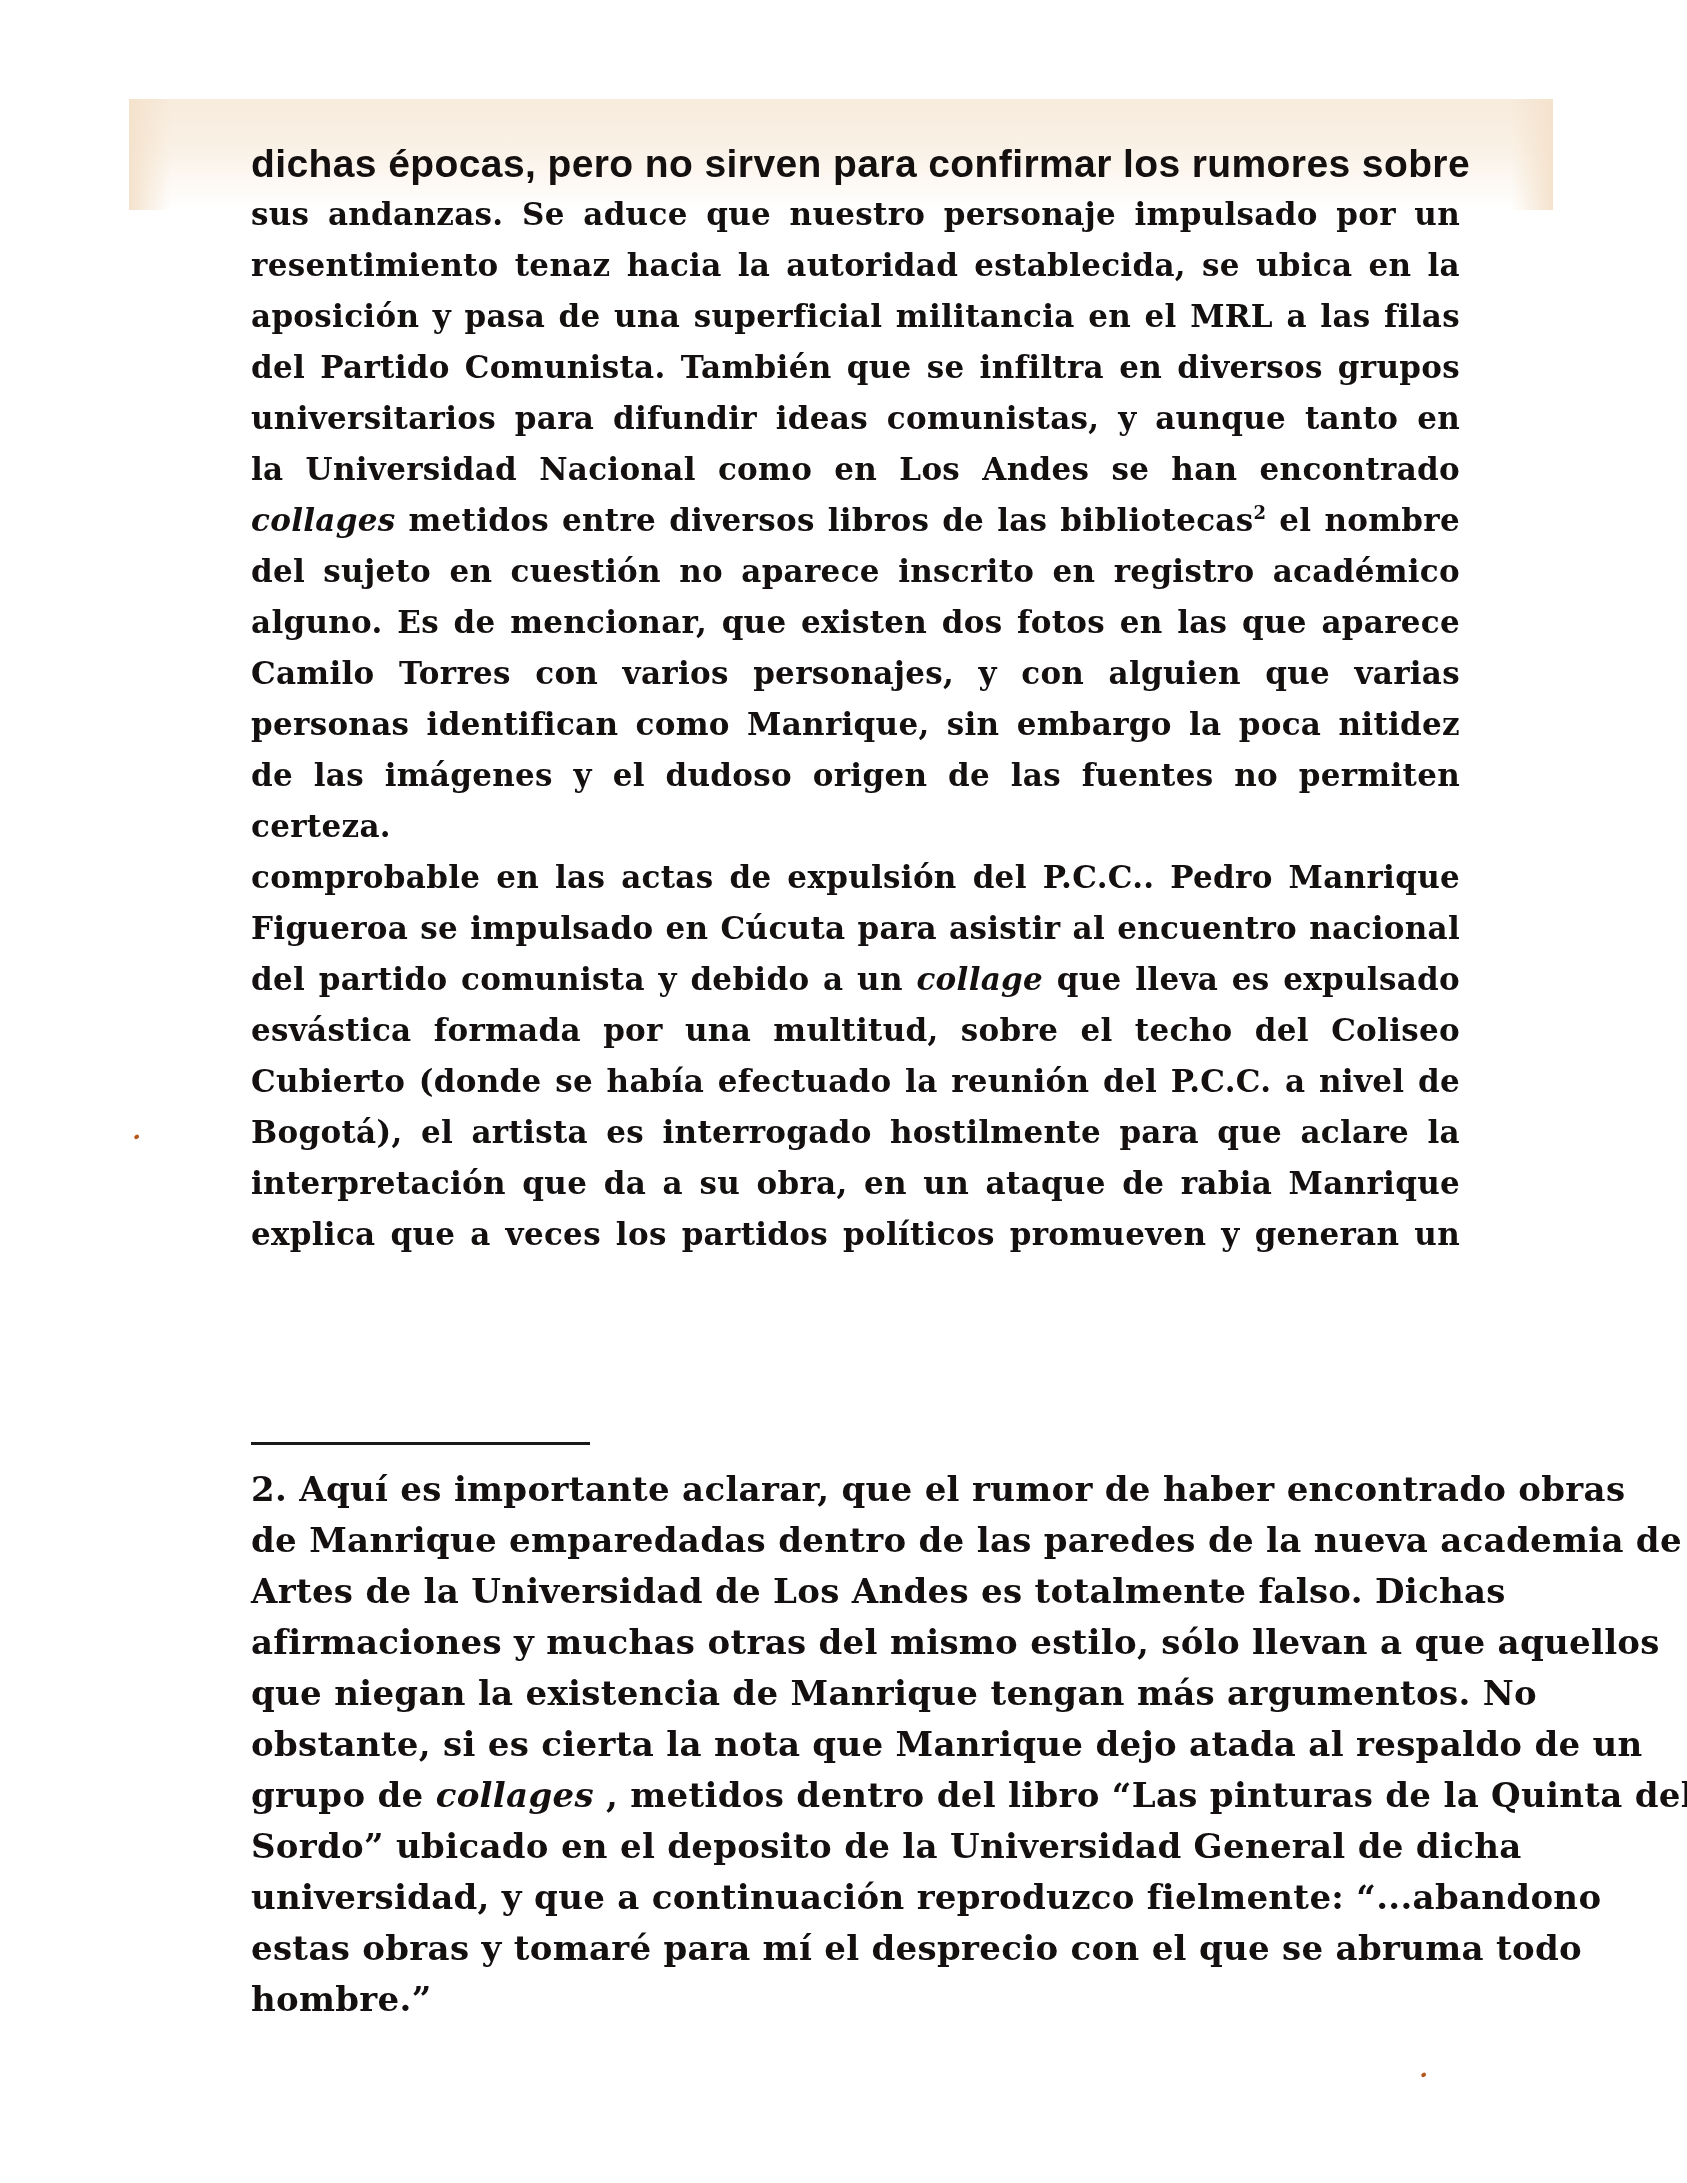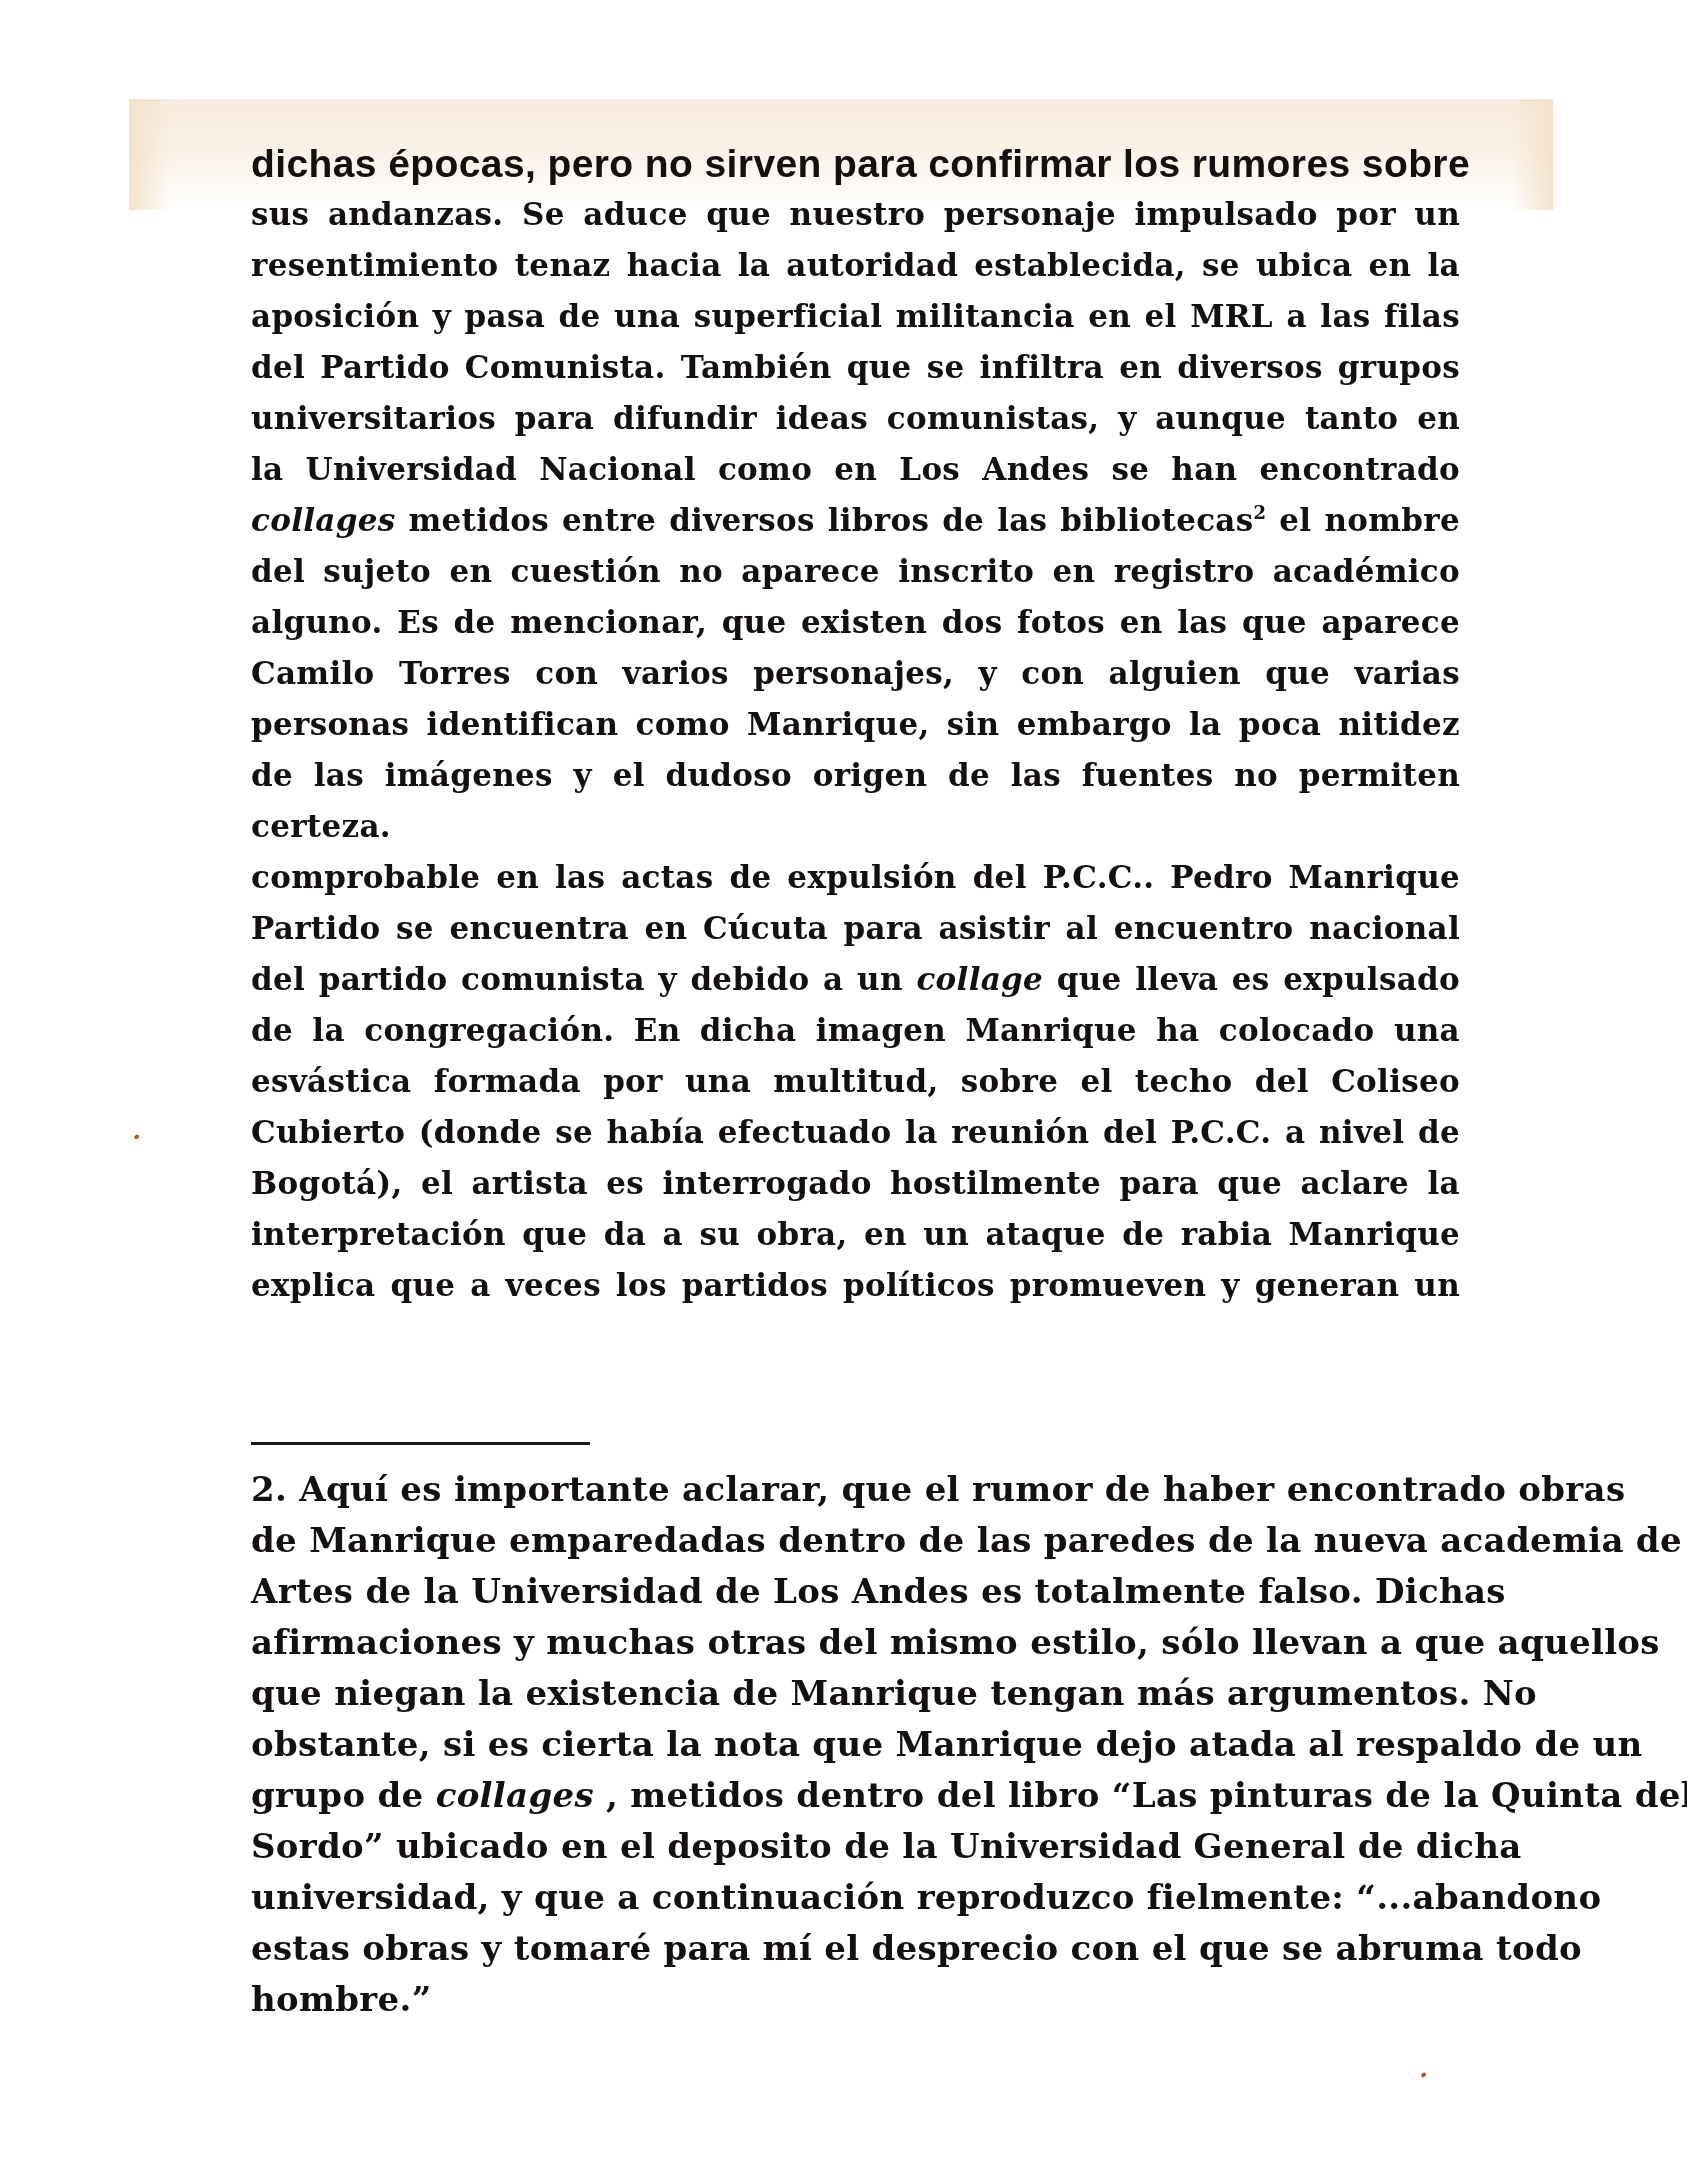--- a/index.html
+++ b/index.html
@@ -117,23 +117,22 @@
   <span class="line">universitarios para difundir ideas comunistas, y aunque tanto en</span>
   <span class="line">la Universidad Nacional como en Los Andes se han encontrado</span>
   <span class="line"><span class="italic">collages</span><span> metidos entre diversos libros de las bibliotecas</span><sup class="fnref">2</sup><span> el nombre</span></span>
   <span class="line">del sujeto en cuestión no aparece inscrito en  registro académico</span>
   <span class="line">alguno. Es de mencionar,  que existen dos fotos en las que aparece</span>
   <span class="line">Camilo Torres con varios personajes, y  con alguien que varias</span>
   <span class="line">personas identifican como Manrique, sin embargo la poca nitidez</span>
   <span class="line">de las imágenes y el dudoso origen de las fuentes no permiten</span>
   <span class="line last">certeza.</span>
   <span class="line">comprobable en las actas de expulsión del P.C.C..  Pedro Manrique</span>
-  <span class="line">Partido se encuentra en Cúcuta para asistir al encuentro nacional</span>
+  <span class="line">Figueroa se impulsado en Cúcuta para asistir al encuentro nacional</span>
   <span class="line"><span>del partido comunista y debido a un </span><span class="italic">collage</span><span> que lleva es expulsado</span></span>
-  <span class="line">de la congregación. En dicha imagen Manrique ha colocado una</span>
   <span class="line">esvástica formada por una multitud, sobre el techo del Coliseo</span>
   <span class="line">Cubierto (donde se había efectuado la reunión del P.C.C. a nivel de</span>
   <span class="line">Bogotá),  el artista  es interrogado hostilmente para que aclare la</span>
   <span class="line">interpretación  que da a su obra, en un ataque de rabia  Manrique</span>
   <span class="line">explica que a veces los partidos  políticos promueven y generan un</span>
 </div>
 
 <div class="footnote-rule"></div>
 
 <div class="text-block footnote">

